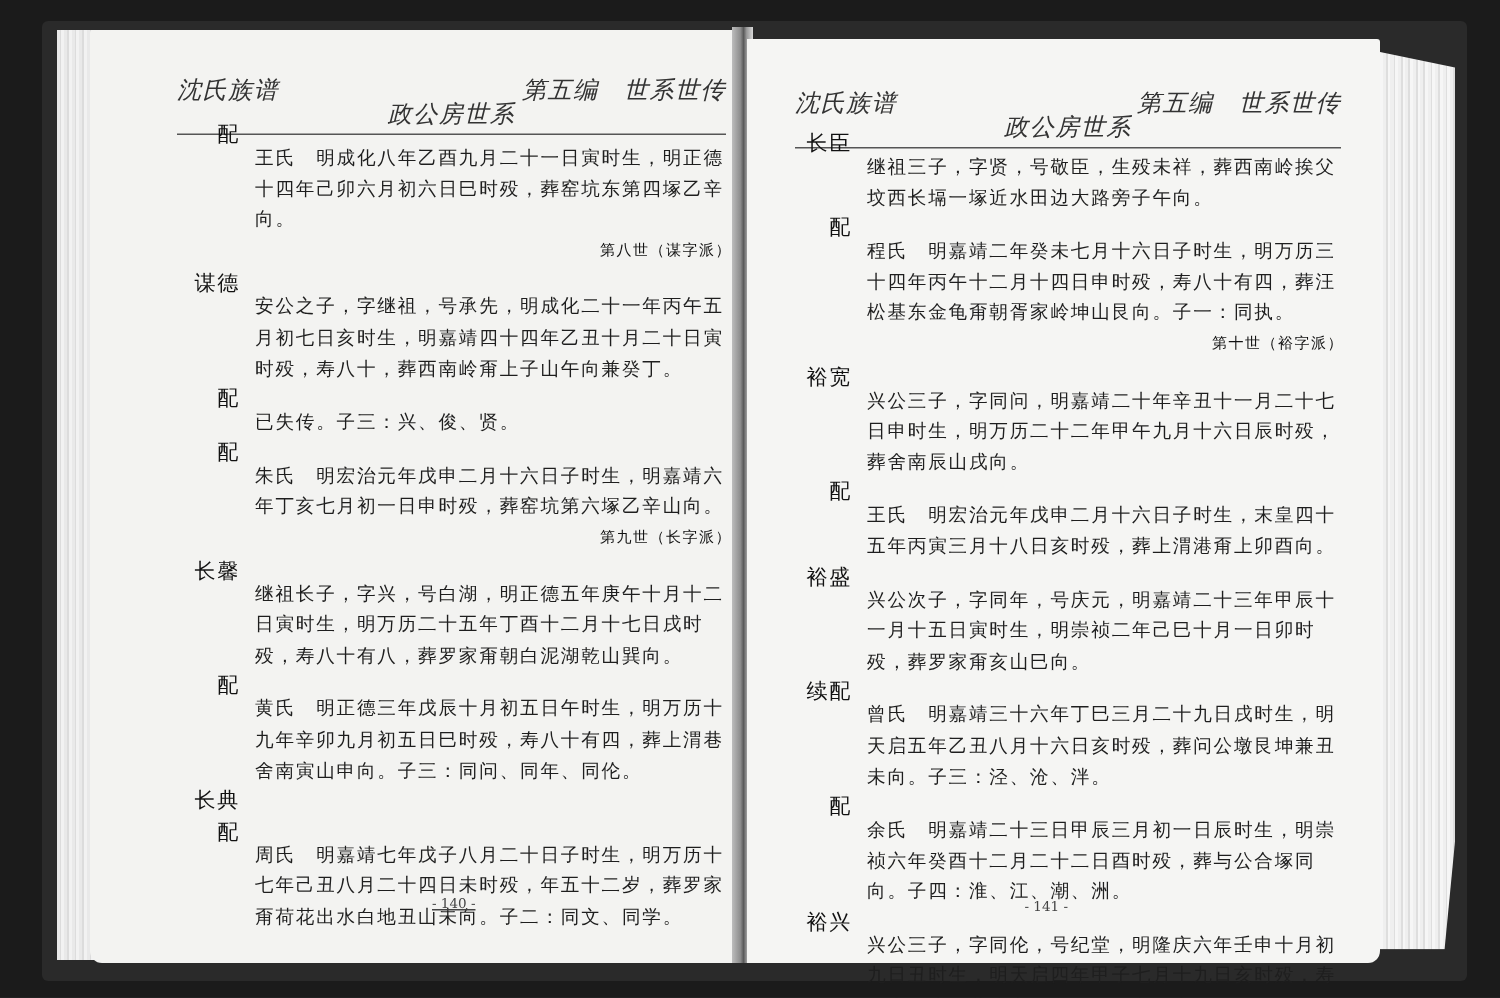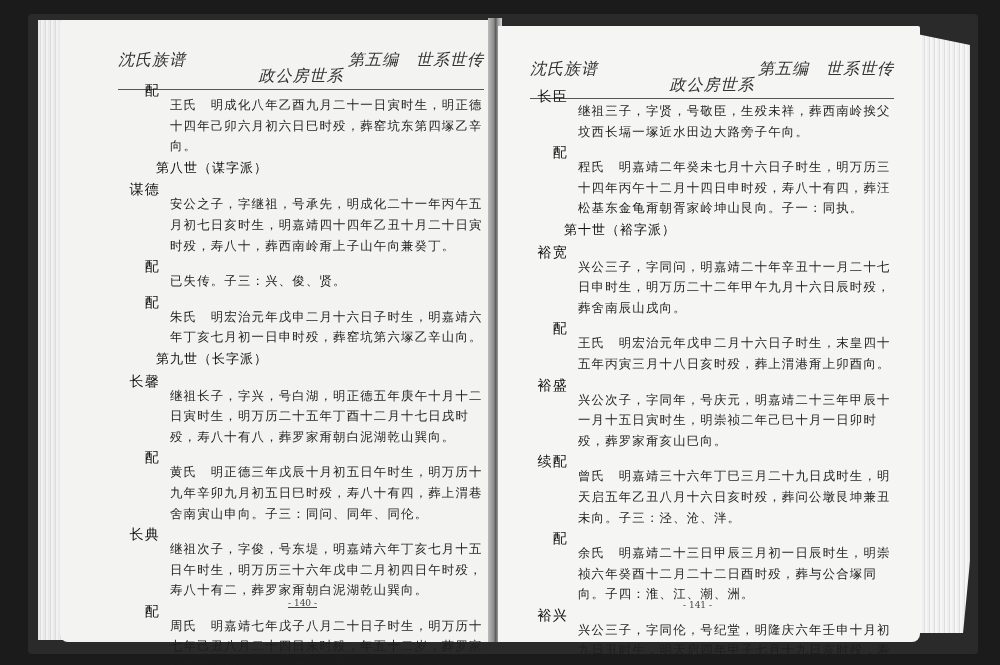--- a/index.html
+++ b/index.html
@@ -42,22 +42,22 @@
   .body { position:absolute; font-size:12.4px; line-height:20.6px; letter-spacing:1.2px; }
   .left .body { left:56px; top:60px; width:372px; }
   .right .body { left:26px; top:60px; width:372px; }
   .entry { display:flex; }
   .entry .name {
     flex:0 0 44px; font-family:"DejaVu Sans","Liberation Sans",sans-serif; font-size:14px;
     text-align:right; padding-right:10px; color:#111; font-weight:500;
   }
   .entry .text { flex:1;margin-top:15px; }
   .section-title {
-    text-align:left; font-family:Liberation Sans, sans-serif;
-    font-size:13px; padding-left:40px; margin:1px 0; color:#111; letter-spacing:1px;
+    text-align:right; font-family:Liberation Sans, sans-serif;
+    font-size:10px; padding-left:40px; margin:1px 0; color:#111; letter-spacing:1px;
   }
   .page-num { position:absolute; font-size:9px; color:#444; }
   .left .page-num { left:228px; top:578px;text-decoration:underline; }
   .right .page-num { left:185px; top:574px; }
 </style>
 </head>
 <body>
 
 <div class="cover"></div>
 <div class="page-stack-left"></div>
@@ -91,21 +91,20 @@
       <div class="entry">
         <div class="name">长馨</div>
         <div class="text">继祖长子，字兴，号白湖，明正德五年庚午十月十二日寅时生，明万历二十五年丁酉十二月十七日戌时殁，寿八十有八，葬罗家甭朝白泥湖乾山巽向。</div>
       </div>
       <div class="entry">
         <div class="name">配</div>
         <div class="text">黄氏　明正德三年戊辰十月初五日午时生，明万历十九年辛卯九月初五日巳时殁，寿八十有四，葬上渭巷舍南寅山申向。子三：同问、同年、同伦。</div>
       </div>
       <div class="entry">
         <div class="name">长典</div>
-        <div class="text">继祖次子，字俊，号东堤，明嘉靖六年丁亥七月十五日午时生，明万历三十六年戊申二月初四日午时殁，寿八十有二，葬罗家甭朝白泥湖乾山巽向。</div>
       </div>
       <div class="entry">
         <div class="name">配</div>
         <div class="text">周氏　明嘉靖七年戊子八月二十日子时生，明万历十七年己丑八月二十四日未时殁，年五十二岁，葬罗家甭荷花出水白地丑山未向。子二：同文、同学。</div>
       </div>
     </div>
   <div class="page-num">- 140 -</div>
 </div>
 
 <div class="gutter"></div>

